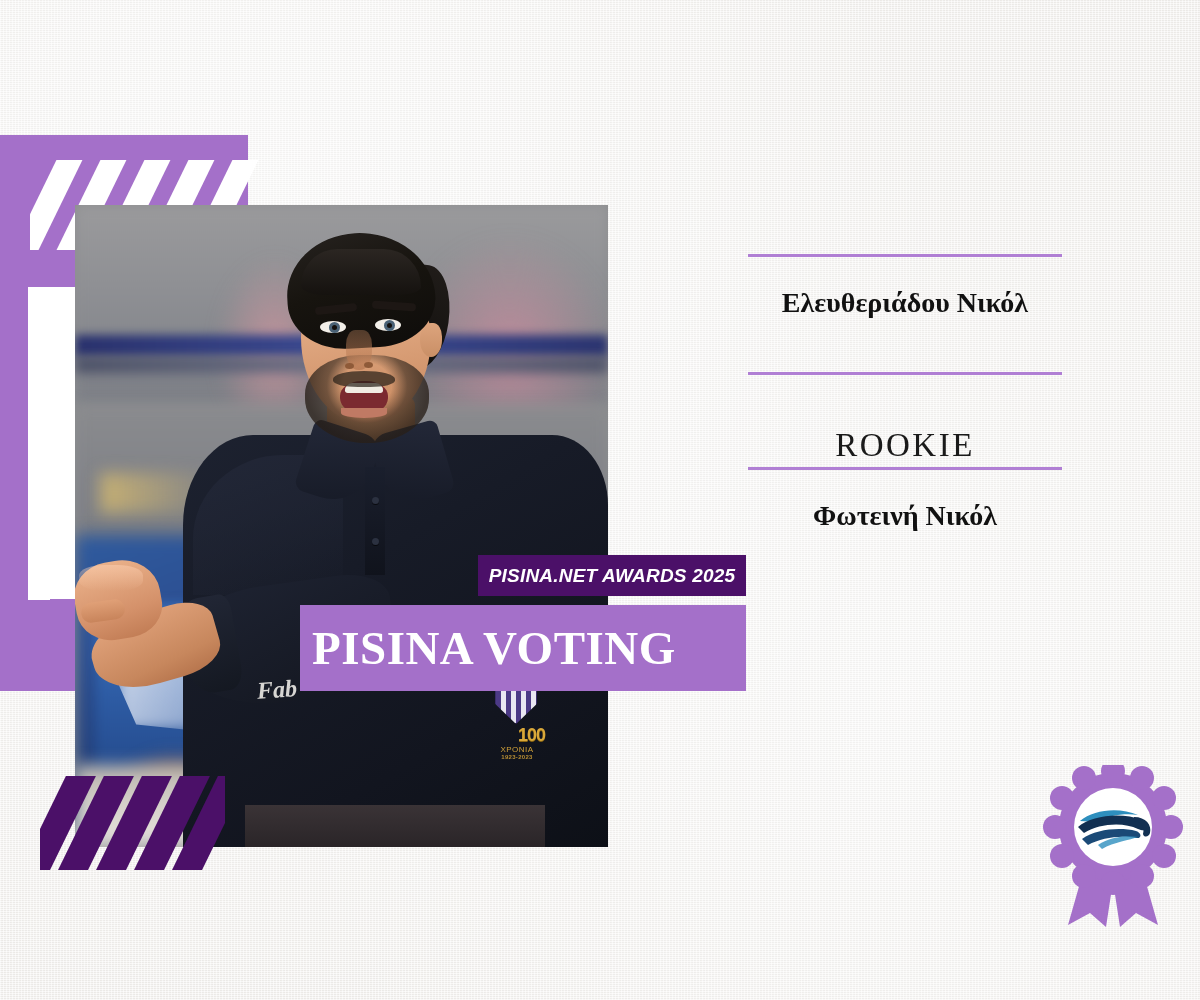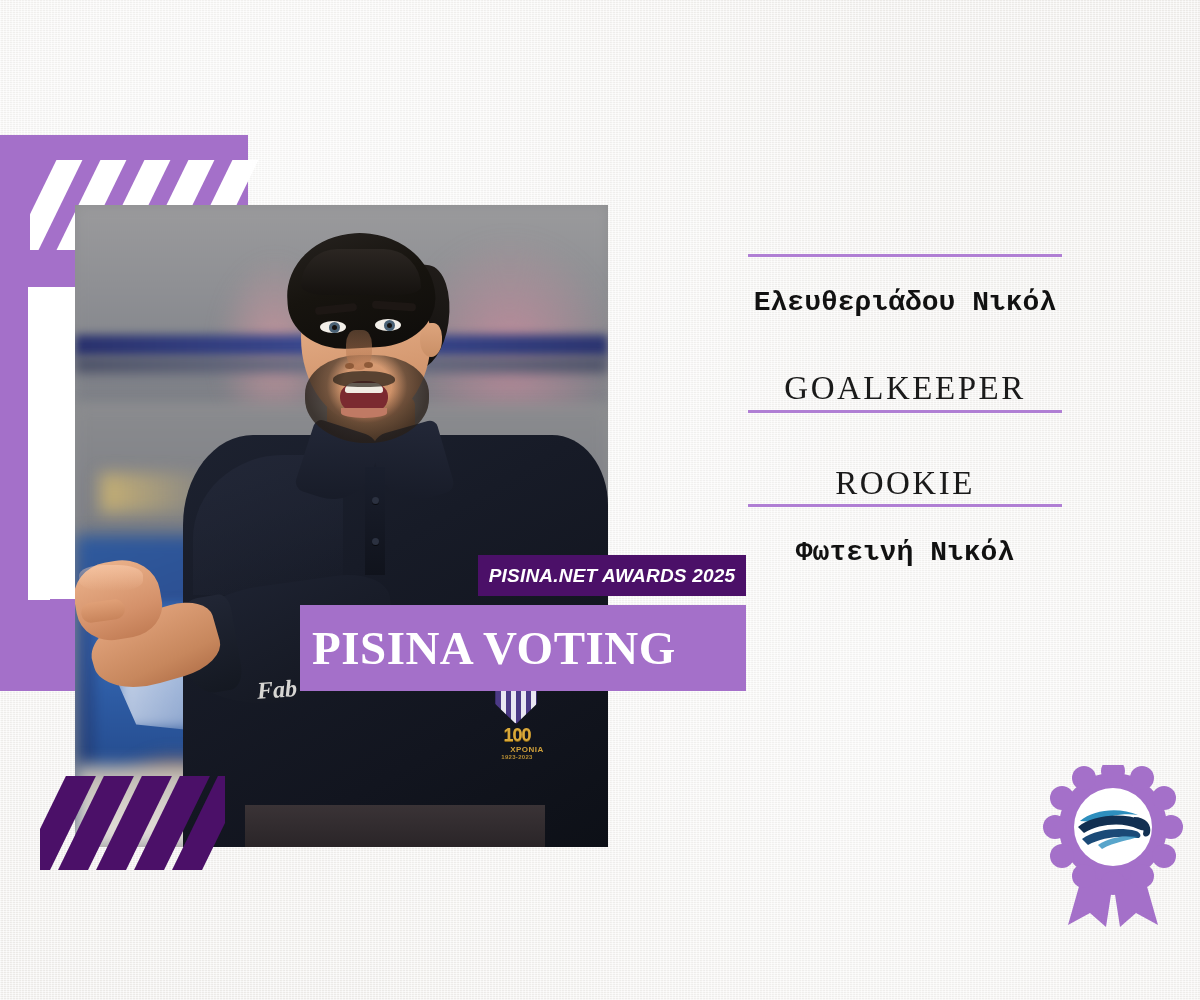--- a/index.html
+++ b/index.html
@@ -222,24 +222,24 @@
     clip-path:polygon(0 0,100% 0,100% 58%,50% 100%,0 58%);
     border:1px solid #3b2d6b; }
   #crest-band { position:absolute; left:8px; top:18px; width:42px; height:11px;
     background:#3c2e70; }
   .star { position:absolute; width:16px; height:16px; background:#3f3180;
     clip-path:polygon(50% 0,61% 35%,98% 35%,68% 57%,79% 91%,50% 70%,21% 91%,32% 57%,2% 35%,39% 35%); }
   #star-l { left:9px; top:2px; }
   #star-r { left:33px; top:0px; }
   #crest-100 { position:absolute; left:2px; top:66px; width:56px; height:20px;
     color:#d9a83a; font-family:"Liberation Sans", sans-serif; font-weight:700;
-    font-size:18px; line-height:18px; text-align:center; letter-spacing:-1px;
+    font-size:18px; line-height:18px; text-align:right; letter-spacing:-1px;
     text-shadow:0 1px 0 #8a6512; }
-  #crest-xronia { position:absolute; left:12px; top:85px; width:56px;
-    color:#cfa03a; font-size:8px; font-weight:700; text-align:center; letter-spacing:.5px; }
+  #crest-xronia { position:absolute; left:2px; top:85px; width:56px;
+    color:#cfa03a; font-size:8px; font-weight:400; text-align:center; letter-spacing:.5px; }
   #crest-years { position:absolute; left:2px; top:94px; width:56px;
     color:#b98f33; font-size:6px; font-weight:700; text-align:center; letter-spacing:.3px; }
 
   
   #chest-script { left:182px; top:470px; width:80px; height:30px;
     color:#e8e6e2; font-family:"Liberation Serif", serif; font-style:italic;
     font-size:24px; font-weight:700; transform:rotate(-4deg); opacity:.92; }
 
   
   #trousers { left:170px; top:600px; width:300px; height:42px;
@@ -273,21 +273,21 @@
   .award:last-child { margin-bottom:7px; }
   .award-cat {
     font-family:"Liberation Serif", serif;
     font-size:33px; color:#1a1a1a; text-align:center;
     letter-spacing:2.5px; line-height:1.05;
   }
   .award-rule {
     height:3px; background:#b07fd4; margin:4px 8px 0 8px;
   }
   .award-name {
-    font-family:Liberation Mono, monospace;
+    font-family:Liberation Serif, serif;
     font-weight:bold; font-size:28px; color:#111111;
     text-align:center; margin-top:30px; white-space:nowrap;
   }
 
   
   #badge { position:absolute; left:1038px; top:765px; width:150px; height:165px; z-index:7; }
 </style>
 </head>
 <body>
 
@@ -397,21 +397,20 @@
 </div>
 
 <div id="awards">
 
   <div class="award">
     <div class="award-rule"></div>
     <div class="award-name">Ελευθεριάδου  Νικόλ</div>
   </div>
 
   <div class="award">
-    <div class="award-cat">GOALKEEPER</div>
     <div class="award-rule"></div>
   </div>
 
   <div class="award">
     <div class="award-cat">ROOKIE</div>
     <div class="award-rule"></div>
     <div class="award-name">Φωτεινή Νικόλ</div>
   </div>
 
 </div>

